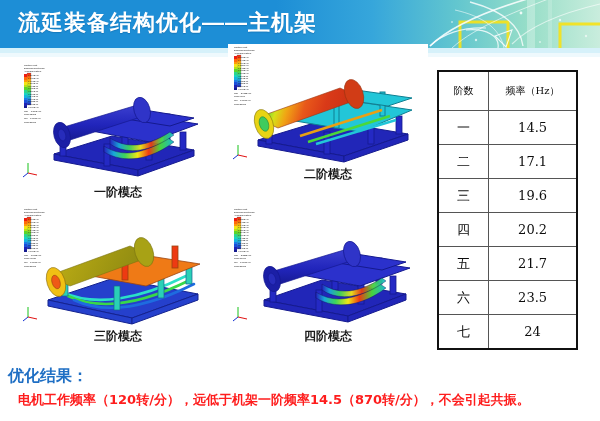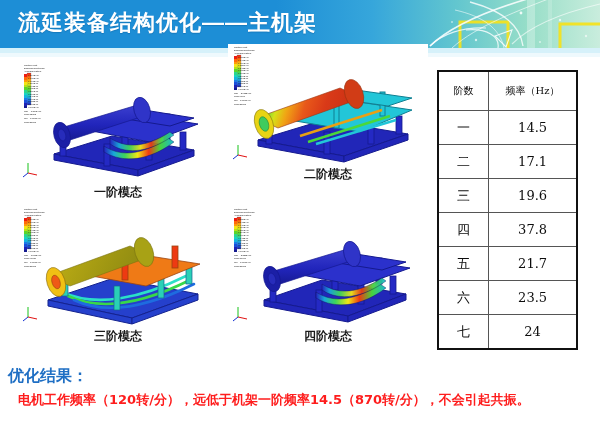--- a/index.html
+++ b/index.html
@@ -675,21 +675,21 @@
       <tr>
         <td class="c1">二</td>
         <td class="c2">17.1</td>
       </tr>
       <tr>
         <td class="c1">三</td>
         <td class="c2">19.6</td>
       </tr>
       <tr>
         <td class="c1">四</td>
-        <td class="c2">37.8</td>
+        <td class="c2">20.2</td>
       </tr>
       <tr>
         <td class="c1">五</td>
         <td class="c2">21.7</td>
       </tr>
       <tr>
         <td class="c1">六</td>
         <td class="c2">23.5</td>
       </tr>
       <tr>

